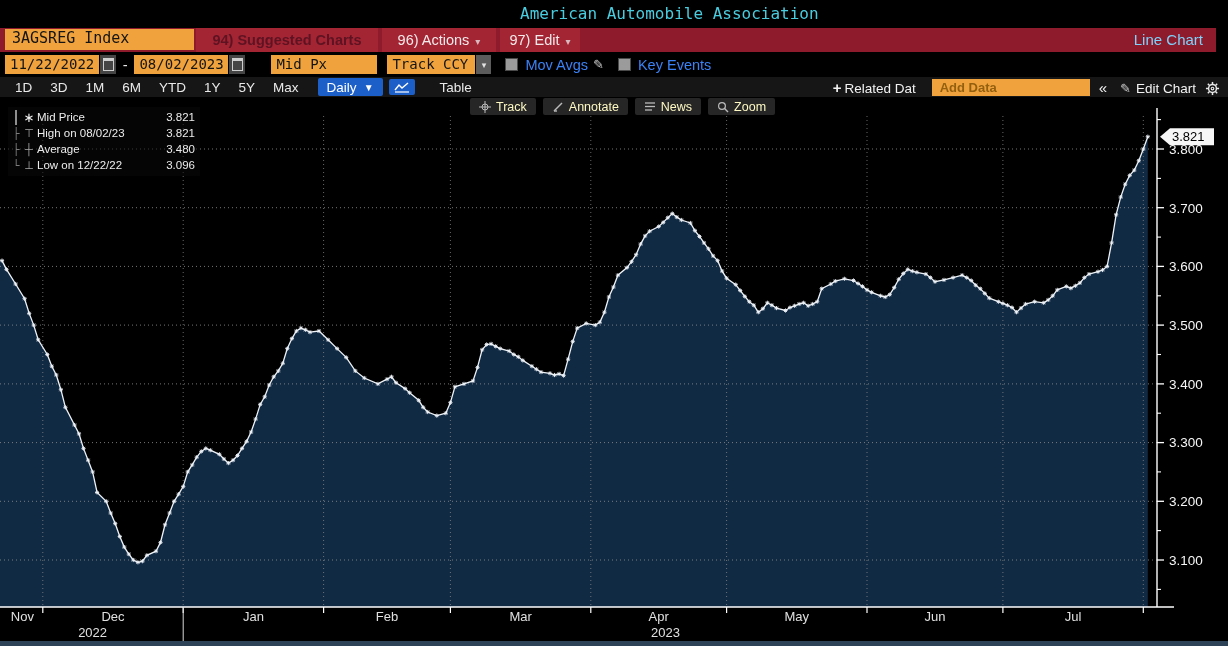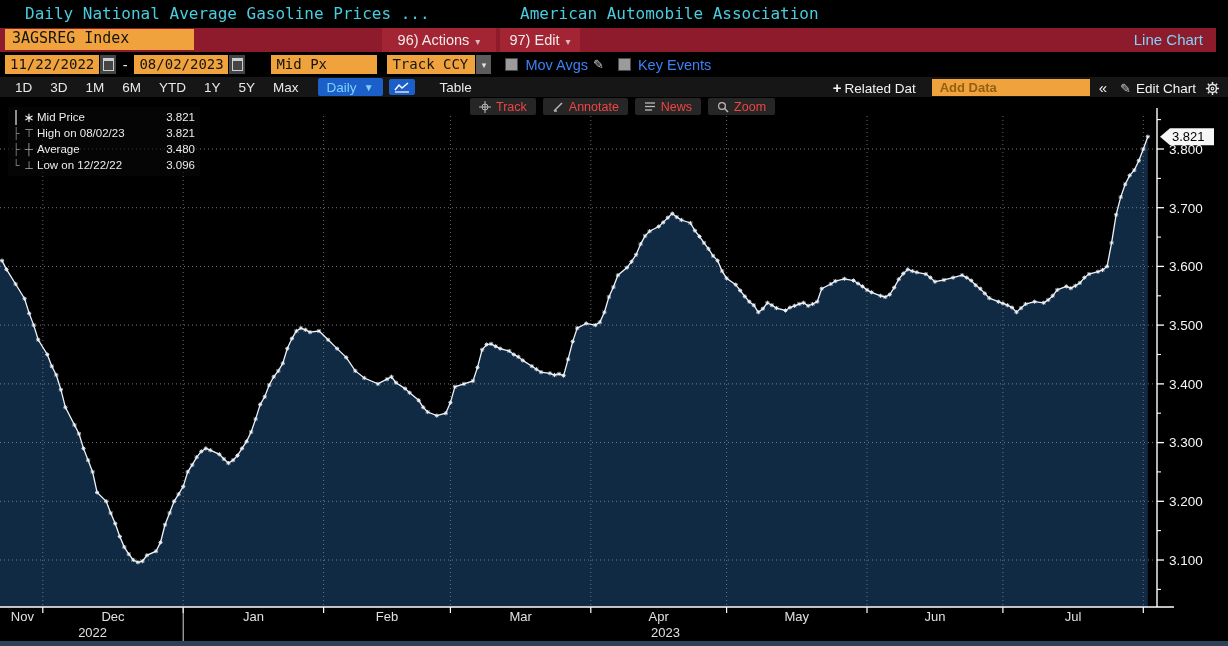--- a/index.html
+++ b/index.html
@@ -40,37 +40,37 @@
   .olabel{color:#3b82f6;font-size:14.5px;white-space:nowrap;}
   .pencil{color:#c9c9c9;font-size:13px;margin-left:5px;}
   .calglyph{width:9px;height:9px;border:1px solid #cfcfcf;border-top:3px solid #cfcfcf;}
 
   
   .rangerow{position:absolute;top:77px;left:0;right:0;height:20px;background:#161616;
             display:flex;align-items:center;font-size:13.5px;color:#e9e9e9;}
   .ptab{padding:0 9px;cursor:default;white-space:nowrap;}
   .ptab:first-child{margin-left:6px;}
   .dailybtn{margin-left:10px;background:#1d5fc9;border-radius:2px;height:18px;display:flex;align-items:center;
-            padding:0 9px;gap:7px;color:#7dd3fc;}
+            padding:0 9px;gap:7px;color:#ffffff;}
   .dailybtn .caret{font-size:10px;}
   .chartbtn{margin-left:6px;background:#1d5fc9;border-radius:2px;width:26px;height:16px;display:flex;
             align-items:center;justify-content:center;}
   .tablelbl{margin-left:16px;}
   .rcluster{margin-left:auto;display:flex;align-items:flex-end;gap:9px;padding-right:8px;}
   .related{white-space:nowrap;color:#f2f2f2;}
   .related .plus{font-size:15px;font-weight:bold;margin-right:3px;}
   .adddata{width:150px;height:17px;line-height:17px;background:#f0a33c;color:#94600f;font-weight:bold;
            font-size:13px;padding-left:8px;margin-left:7px;}
   .chevs{color:#f0f0f0;font-size:15px;letter-spacing:-1px;}
   .editchart{color:#f4f4f4;display:flex;align-items:center;gap:5px;white-space:nowrap;}
 
   
   .charttools{position:absolute;top:98px;left:470px;display:flex;gap:7px;}
   .ctool{background:#262626;border-radius:2px;height:17px;display:flex;align-items:center;gap:5px;
-         padding:0 9px;font-size:12.5px;color:#ef4444;}
+         padding:0 9px;font-size:12.5px;color:#fef9c3;}
 
   
   .legend{position:absolute;top:107px;left:8px;width:184px;background:rgba(10,10,10,.55);
           padding:2px 5px 3px 3px;font-size:11.5px;color:#ececec;}
   .lrow{display:flex;align-items:center;height:16px;}
   .branch{width:10px;font:11px "DejaVu Sans Mono",monospace;color:#7d7d7d;text-align:center;}
   .cbox{width:7px;height:7px;border:1px solid #8f8f8f;margin:0 1px;position:relative;}
   .cbox::after{content:"";position:absolute;left:1px;right:1px;top:2px;height:1px;background:#cfcfcf;}
   .lmark{width:16px;text-align:center;color:#a9a9a9;font-size:11px;}
   .lmark.star{color:#f5f5f5;font-size:13px;}
@@ -79,26 +79,26 @@
 
   svg text{font-family:"Liberation Sans",sans-serif;}
   .bottomstrip{position:absolute;left:0;right:0;bottom:0;height:5px;background:#2e4257;}
 </style>
 </head>
 <body>
 
 <div class="screen">
 
   <div class="row-title">
-    <span class="title t1">Daily National Average Gasoline Prices ...</span>
     <span class="title t2">American Automobile Association</span>
   </div>
 
   <div class="cmdbar">
     <div class="sec-box">3AGSREG Index</div>
+    <div class="rpanel disabled p-suggested">94) Suggested Charts</div>
     <div class="rpanel p-actions">
       <span>96) Actions</span><span class="caret">▾</span>
     </div>
     <div class="rpanel p-edit">
       <span>97) Edit</span><span class="caret">▾</span>
     </div>
     <div class="viewname">Line Chart</div>
   </div>
 
   <div class="filterrow">

